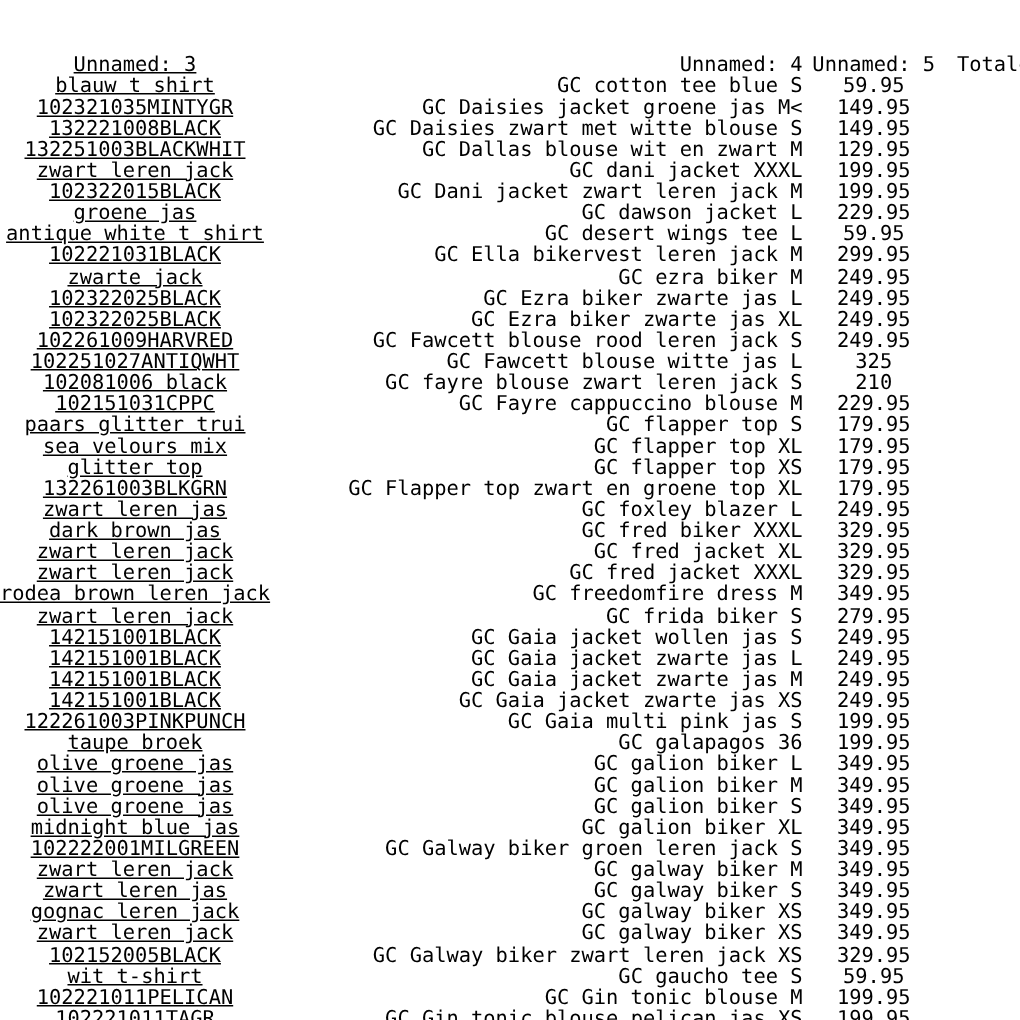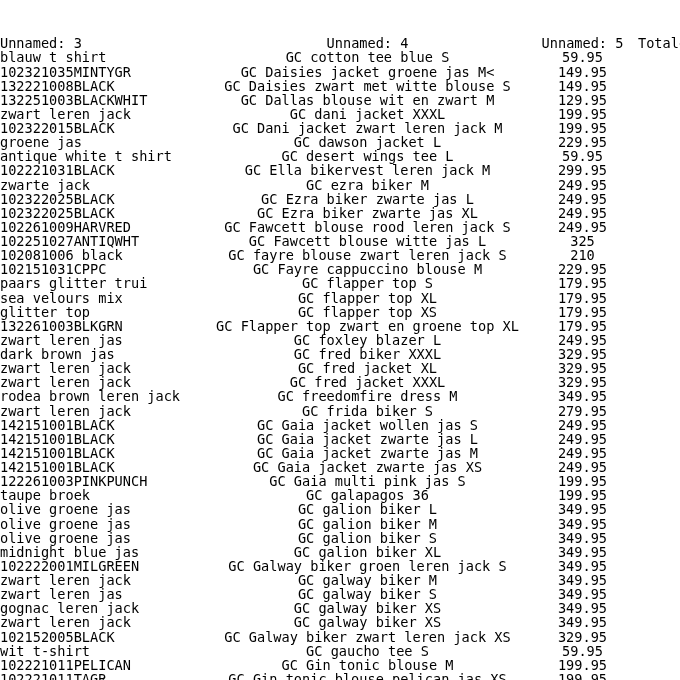--- a/index.html
+++ b/index.html
@@ -16,22 +16,22 @@
     line-height: 14.13px;
     color: #000000;
     padding-top: 8px;
     white-space: pre;
   }
   .row {
     display: flex;
     height: 14.13px;
     align-items: baseline;
   }
-  .c1 { width: 180px; text-align: left; flex: 0 0 auto; }
-  .c2 { width: 335px; text-align: center; flex: 0 0 auto; padding-left: 20px; }
+  .c1 { width: 180px; text-align: center; flex: 0 0 auto; text-decoration: underline; }
+  .c2 { width: 335px; text-align: right; flex: 0 0 auto; padding-left: 20px; }
   .c3 { width: 95px;  text-align: center; flex: 0 0 auto; }
   .c4 { width: 130px; text-align: left;  flex: 0 0 auto;
         padding-left: 57px; box-sizing: border-box; }
   .header-row .c4 { padding-left: 8px; }
 </style>
 </head>
 <body>
 
 <div class="console">
   <div id="dataframe-table"><div class="row header-row"><span class="c1">Unnamed: 3</span><span class="c2">Unnamed: 4</span><span class="c3">Unnamed: 5</span><span class="c4">Totale w</span></div><div class="row"><span class="c1">blauw t shirt</span><span class="c2">GC cotton tee blue S</span><span class="c3">59.95</span><span class="c4"></span></div><div class="row"><span class="c1">102321035MINTYGR</span><span class="c2">GC Daisies jacket groene jas M&lt;</span><span class="c3">149.95</span><span class="c4"></span></div><div class="row"><span class="c1">132221008BLACK</span><span class="c2">GC Daisies zwart met witte blouse S</span><span class="c3">149.95</span><span class="c4"></span></div><div class="row"><span class="c1">132251003BLACKWHIT</span><span class="c2">GC Dallas blouse wit en zwart M</span><span class="c3">129.95</span><span class="c4"></span></div><div class="row"><span class="c1">zwart leren jack</span><span class="c2">GC dani jacket XXXL</span><span class="c3">199.95</span><span class="c4"></span></div><div class="row"><span class="c1">102322015BLACK</span><span class="c2">GC Dani jacket zwart leren jack M</span><span class="c3">199.95</span><span class="c4"></span></div><div class="row"><span class="c1">groene jas</span><span class="c2">GC dawson jacket L</span><span class="c3">229.95</span><span class="c4"></span></div><div class="row"><span class="c1">antique white t shirt</span><span class="c2">GC desert wings tee L</span><span class="c3">59.95</span><span class="c4"></span></div><div class="row"><span class="c1">102221031BLACK</span><span class="c2">GC Ella bikervest leren jack M</span><span class="c3">299.95</span><span class="c4"></span></div><div class="row"><span class="c1">zwarte jack</span><span class="c2">GC ezra biker M</span><span class="c3">249.95</span><span class="c4"></span></div><div class="row"><span class="c1">102322025BLACK</span><span class="c2">GC Ezra biker zwarte jas L</span><span class="c3">249.95</span><span class="c4">1</span></div><div class="row"><span class="c1">102322025BLACK</span><span class="c2">GC Ezra biker zwarte jas XL</span><span class="c3">249.95</span><span class="c4"></span></div><div class="row"><span class="c1">102261009HARVRED</span><span class="c2">GC Fawcett blouse rood leren jack S</span><span class="c3">249.95</span><span class="c4"></span></div><div class="row"><span class="c1">102251027ANTIQWHT</span><span class="c2">GC Fawcett blouse witte jas L</span><span class="c3">325</span><span class="c4"></span></div><div class="row"><span class="c1">102081006 black</span><span class="c2">GC fayre blouse zwart leren jack S</span><span class="c3">210</span><span class="c4"></span></div><div class="row"><span class="c1">102151031CPPC</span><span class="c2">GC Fayre cappuccino blouse M</span><span class="c3">229.95</span><span class="c4"></span></div><div class="row"><span class="c1">paars glitter trui</span><span class="c2">GC flapper top S</span><span class="c3">179.95</span><span class="c4"></span></div><div class="row"><span class="c1">sea velours mix</span><span class="c2">GC flapper top XL</span><span class="c3">179.95</span><span class="c4"></span></div><div class="row"><span class="c1">glitter top</span><span class="c2">GC flapper top XS</span><span class="c3">179.95</span><span class="c4"></span></div><div class="row"><span class="c1">132261003BLKGRN</span><span class="c2">GC Flapper top zwart en groene top XL</span><span class="c3">179.95</span><span class="c4"></span></div><div class="row"><span class="c1">zwart leren jas</span><span class="c2">GC foxley blazer L</span><span class="c3">249.95</span><span class="c4"></span></div><div class="row"><span class="c1">dark brown jas</span><span class="c2">GC fred biker XXXL</span><span class="c3">329.95</span><span class="c4"></span></div><div class="row"><span class="c1">zwart leren jack</span><span class="c2">GC fred jacket XL</span><span class="c3">329.95</span><span class="c4"></span></div><div class="row"><span class="c1">zwart leren jack</span><span class="c2">GC fred jacket XXXL</span><span class="c3">329.95</span><span class="c4"></span></div><div class="row"><span class="c1">rodea brown leren jack</span><span class="c2">GC freedomfire dress M</span><span class="c3">349.95</span><span class="c4"></span></div><div class="row"><span class="c1">zwart leren jack</span><span class="c2">GC frida biker S</span><span class="c3">279.95</span><span class="c4"></span></div><div class="row"><span class="c1">142151001BLACK</span><span class="c2">GC Gaia jacket wollen jas S</span><span class="c3">249.95</span><span class="c4"></span></div><div class="row"><span class="c1">142151001BLACK</span><span class="c2">GC Gaia jacket zwarte jas L</span><span class="c3">249.95</span><span class="c4"></span></div><div class="row"><span class="c1">142151001BLACK</span><span class="c2">GC Gaia jacket zwarte jas M</span><span class="c3">249.95</span><span class="c4"></span></div><div class="row"><span class="c1">142151001BLACK</span><span class="c2">GC Gaia jacket zwarte jas XS</span><span class="c3">249.95</span><span class="c4"></span></div><div class="row"><span class="c1">122261003PINKPUNCH</span><span class="c2">GC Gaia multi pink jas S</span><span class="c3">199.95</span><span class="c4"></span></div><div class="row"><span class="c1">taupe broek</span><span class="c2">GC galapagos 36</span><span class="c3">199.95</span><span class="c4"></span></div><div class="row"><span class="c1">olive groene jas</span><span class="c2">GC galion biker L</span><span class="c3">349.95</span><span class="c4"></span></div><div class="row"><span class="c1">olive groene jas</span><span class="c2">GC galion biker M</span><span class="c3">349.95</span><span class="c4"></span></div><div class="row"><span class="c1">olive groene jas</span><span class="c2">GC galion biker S</span><span class="c3">349.95</span><span class="c4"></span></div><div class="row"><span class="c1">midnight blue jas</span><span class="c2">GC galion biker XL</span><span class="c3">349.95</span><span class="c4"></span></div><div class="row"><span class="c1">102222001MILGREEN</span><span class="c2">GC Galway biker groen leren jack S</span><span class="c3">349.95</span><span class="c4"></span></div><div class="row"><span class="c1">zwart leren jack</span><span class="c2">GC galway biker M</span><span class="c3">349.95</span><span class="c4"></span></div><div class="row"><span class="c1">zwart leren jas</span><span class="c2">GC galway biker S</span><span class="c3">349.95</span><span class="c4"></span></div><div class="row"><span class="c1">gognac leren jack</span><span class="c2">GC galway biker XS</span><span class="c3">349.95</span><span class="c4"></span></div><div class="row"><span class="c1">zwart leren jack</span><span class="c2">GC galway biker XS</span><span class="c3">349.95</span><span class="c4"></span></div><div class="row"><span class="c1">102152005BLACK</span><span class="c2">GC Galway biker zwart leren jack XS</span><span class="c3">329.95</span><span class="c4"></span></div><div class="row"><span class="c1">wit t-shirt</span><span class="c2">GC gaucho tee S</span><span class="c3">59.95</span><span class="c4"></span></div><div class="row"><span class="c1">102221011PELICAN</span><span class="c2">GC Gin tonic blouse M</span><span class="c3">199.95</span><span class="c4"></span></div><div class="row"><span class="c1">102221011TAGR</span><span class="c2">GC Gin tonic blouse pelican jas XS</span><span class="c3">199.95</span><span class="c4"></span></div></div>

